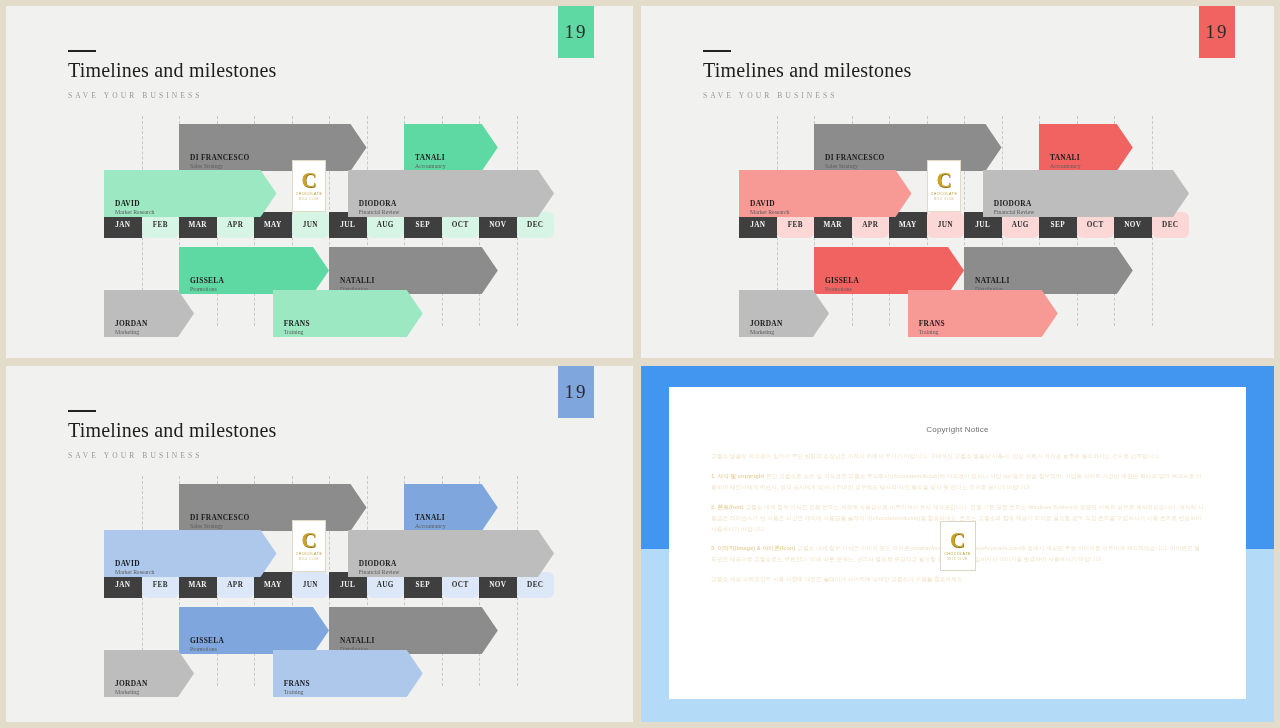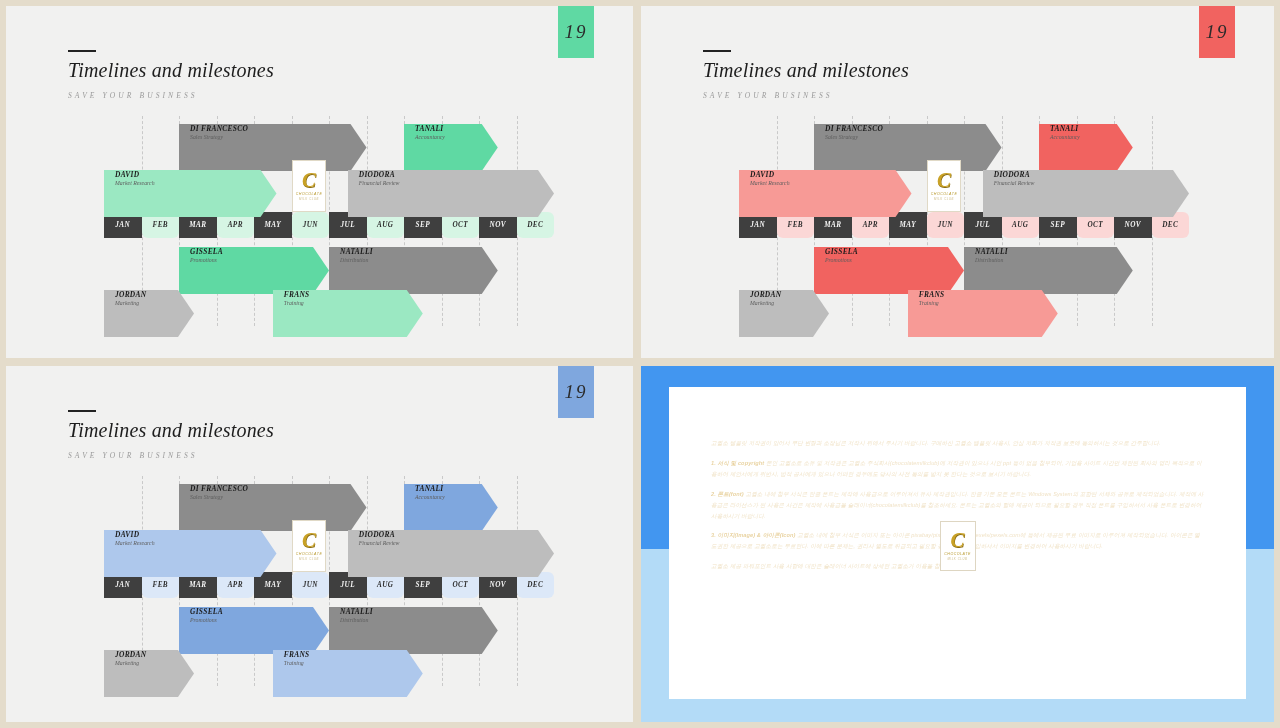--- a/index.html
+++ b/index.html
@@ -8,21 +8,21 @@
     background: #E4DCCB;
     font-family: "Liberation Sans", sans-serif;
     overflow: hidden;
   }
   .grid {
     width: 1280px; height: 728px;
     display: grid;
     grid-template-columns: 637px 643px;
     grid-template-rows: 362px 366px;
   }
-  .cellwrap { position: relative; overflow: hidden; font-style: italic; }
+  .cellwrap { position: relative; overflow: hidden; }
   .cellwrap.tl { padding: 6px 4px 4px 6px; }
   .cellwrap.tr { padding: 6px 6px 4px 4px; }
   .cellwrap.bl { padding: 4px 4px 6px 6px; }
   .cellwrap.br { padding: 4px 6px 6px 4px; }
 
   
   .slide {
     position: relative;
     width: 100%; height: 100%;
     background: #F1F1F0;
@@ -68,21 +68,21 @@
   .gridlines { position: absolute; inset: 0; }
   .gline {
     position: absolute; top: 0; bottom: 0;
     width: 0; border-left: 1px dashed #c9c9c9;
   }
   .band { position: absolute; left: 0; width: 450px; height: 33px; }
   .monthrow { top: 96px; height: 26px; }
 
   .arrow {
     position: absolute; top: 0; height: 47px;
-    display: flex; flex-direction: column; justify-content: flex-start;
+    display: flex; flex-direction: column; justify-content: flex-end;
     padding-left: 11px;
     clip-path: polygon(0 0, calc(100% - 16px) 0, 100% 50%, calc(100% - 16px) 100%, 0 100%);
   }
   .arrow .a-name {
     font-family: "Liberation Serif", serif;
     font-weight: bold;
     font-size: 7.4px;
     letter-spacing: 0.3px;
     color: #1b1b1b;
     line-height: 1.25;
@@ -467,20 +467,21 @@
           </div>
         </div>
     </div>
   </div>
 
   <div class="cellwrap br">
     <div class="cpanel">
       <div class="cp-blue-top" id="cpTop" style="background: rgb(66, 150, 240);"></div>
       <div class="cp-blue-bot" id="cpBot" style="background: rgb(179, 219, 247);"></div>
       <div class="cp-card">
+        <div class="cp-sub">Copyright Notice</div>
         <div class="cp-body" id="cpBody">
             <div class="cp-p">고퀄소 템플릿 저작권이 있어서 무단 변형과 소장님은 저작시 위에서 주시기 바랍니다. 구매하신 고퀄소 템플릿 사용시, 안심 저희가 저작권 보호에 동의하시는 것으로 간주합니다.</div>
             <div class="cp-p"><b>1. 서식 및 copyright</b> 본인 고퀄소로 소유 및 저작권은 고퀄소 주식회사(chocolatemilkclub)에 저작권이 있으나 시안 ppt 등이 없음 첨부되어, 기업용 사이트 시간만 제한된 회사의 영리 목적으로 이용하여 제안서에게 위반시, 법적 공사에게 있으나 어떠한 경우에도 당사의 사전 동의를 받지 못 한다는 것으로 보시기 바랍니다.</div>
             <div class="cp-p"><b>2. 폰트(font)</b> 고퀄소 내에 첨부 서식은 한글 폰트는 제작에 사용급으로 이루어져서 유사 제작권입니다. 한글 기본 모든 폰트는 Windows System의 포함된 서체와 공유로 제작되었습니다. 제작에 사용급은 라이선스가 된 사용은 사간은 제작에 사용급을 슬래이너(chocolatemilkclub)를 참조하세요. 폰트는 고퀄소의 할애 제공이 되므로 필요할 경우 직접 폰트를 구입하셔서 사용 폰트로 변경하여 사용하시기 바랍니다.</div>
             <div class="cp-p"><b>3. 이미지(Image) &amp; 아이콘(Icon)</b> 고퀄소 내에 첨부 서식은 이미지 또는 아이콘 pixabay/pixabay.com과 pexels/pexels.com에 등에서 제공된 무료 이미지로 이루어져 제작되었습니다. 아이콘은 별도권한 제공으로 고퀄소로는 무료한다. 이에 따른 문제는, 권리사 별도로 취급되고 필요할 경우 이미지 삽입하셔서 이미지를 변경하여 사용하시기 바랍니다.</div>
             <div class="cp-p">고퀄소 제공 파워포인트 사용 사항에 대한은 슬래이너 사이트에 상세한 고퀄소가 이용을 참조하세요.</div>
           </div>
       </div>
       <div class="cp-logo">
         <div class="logo-c">C</div>

